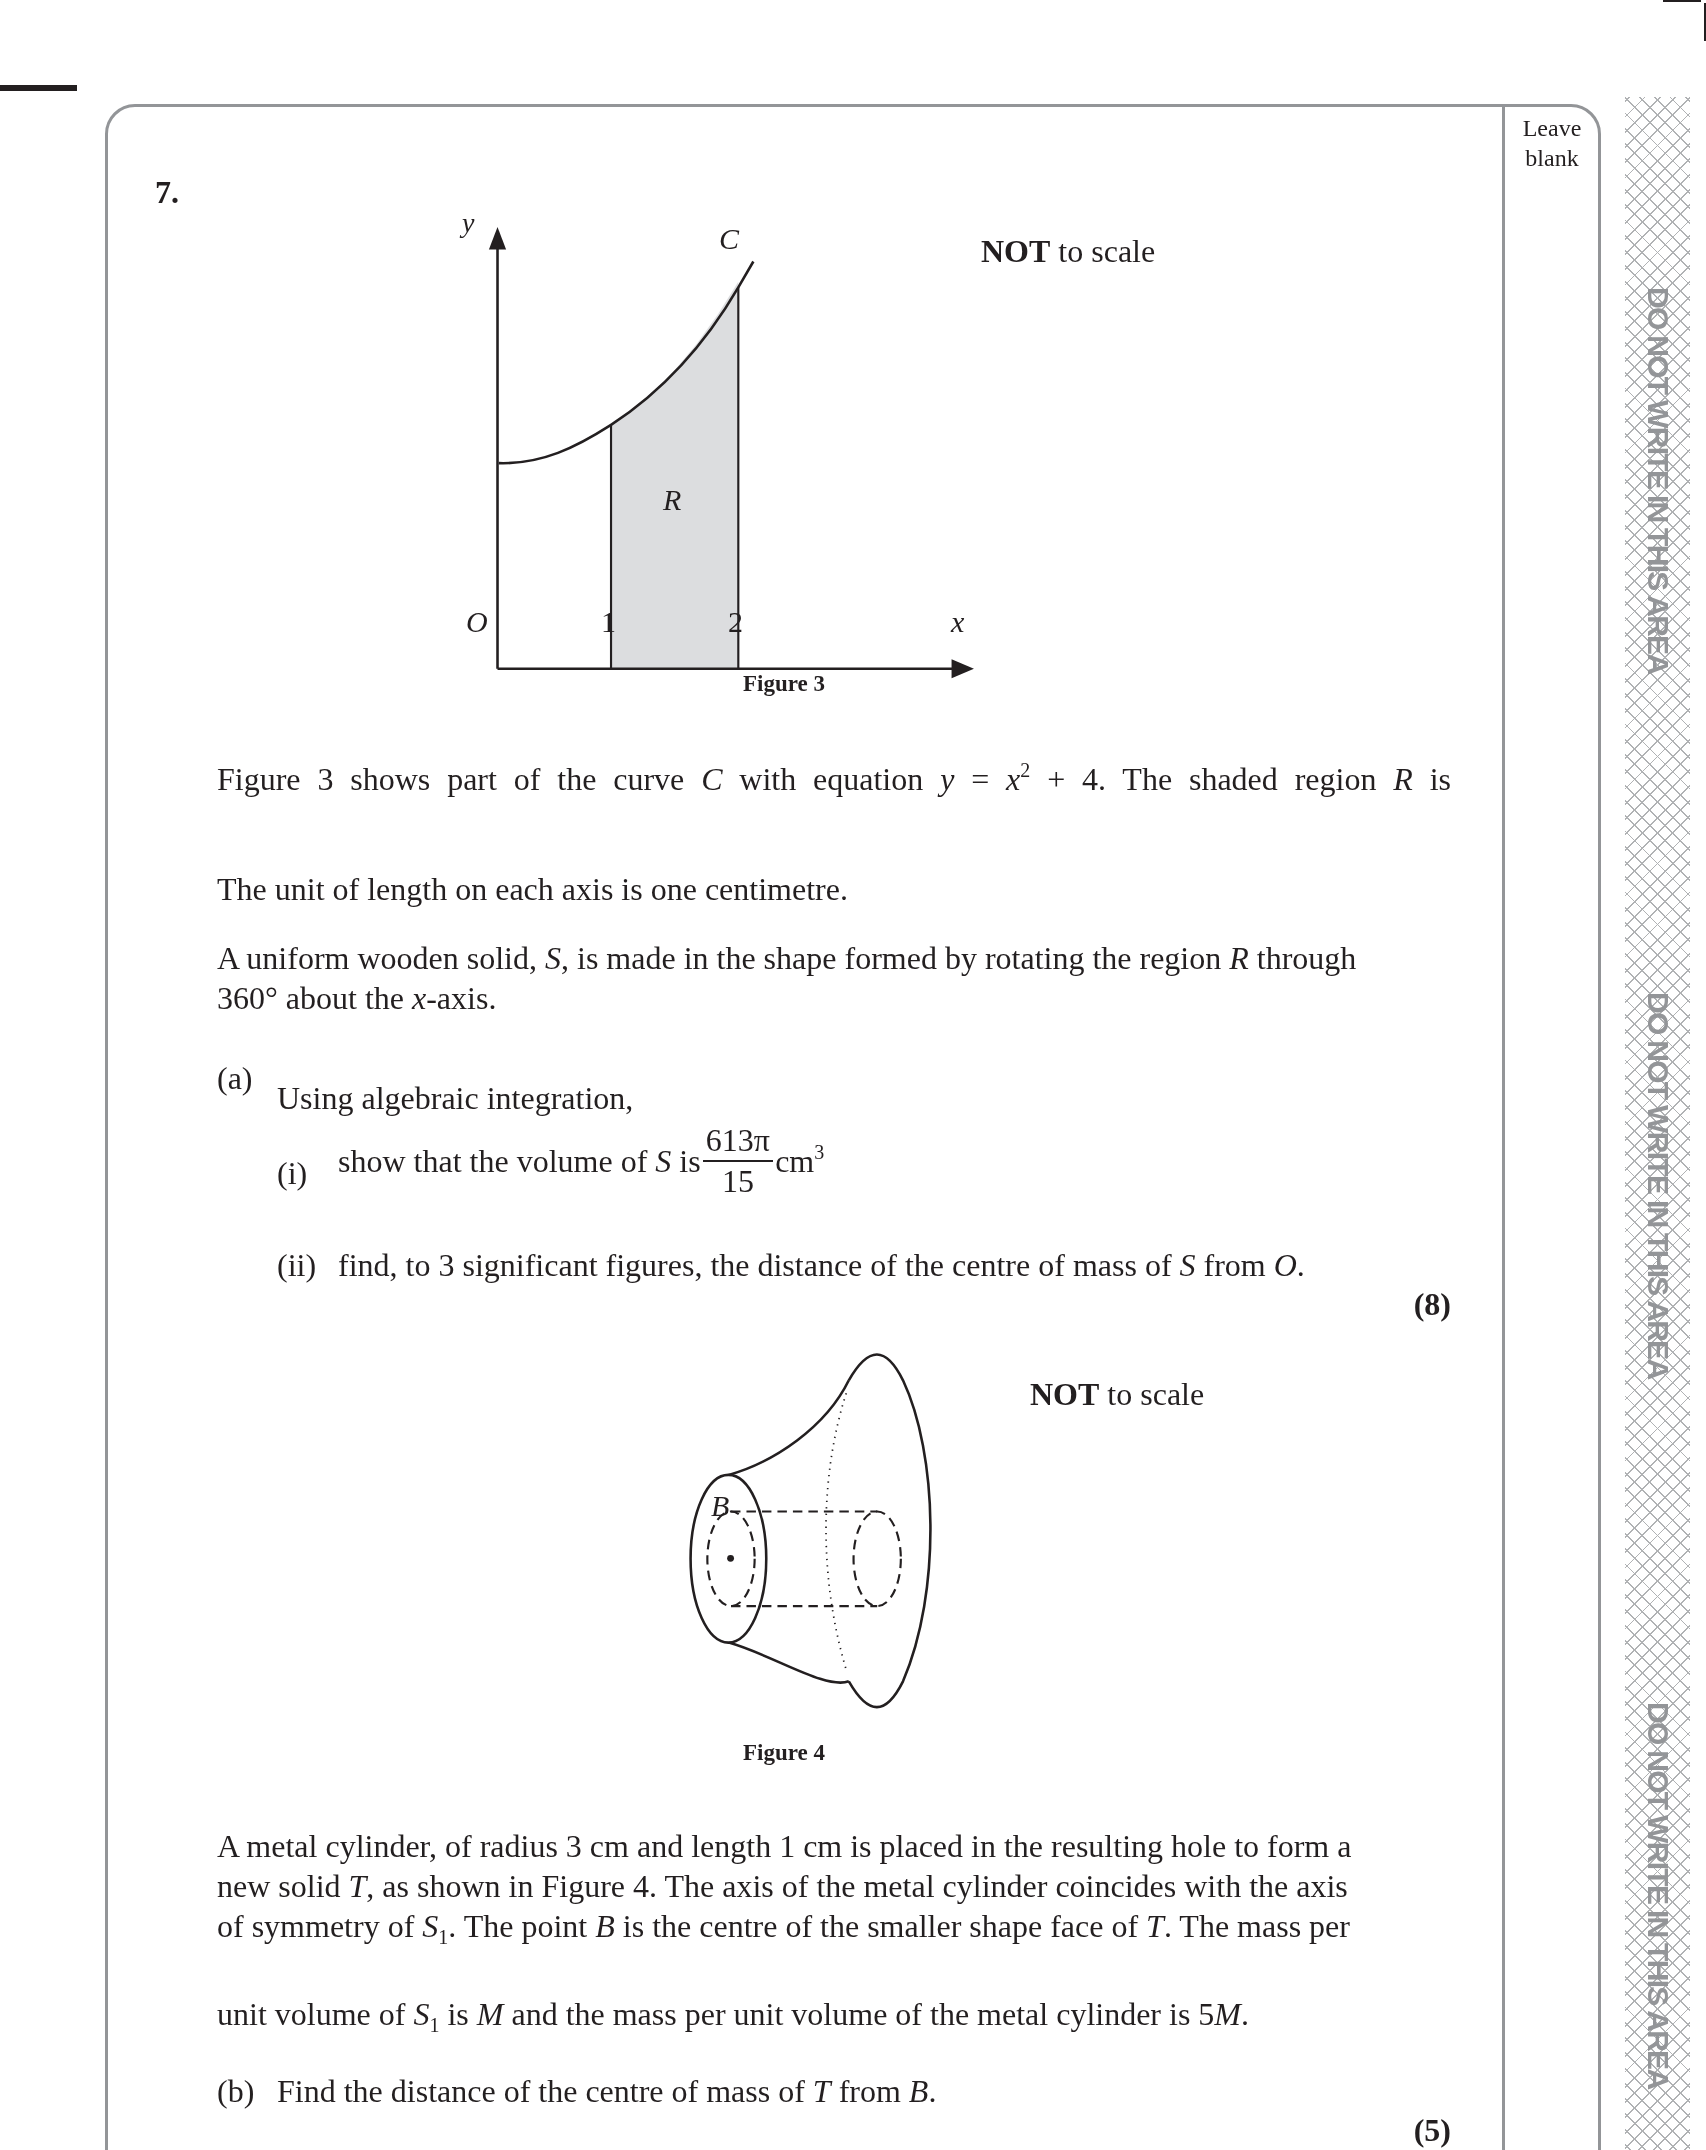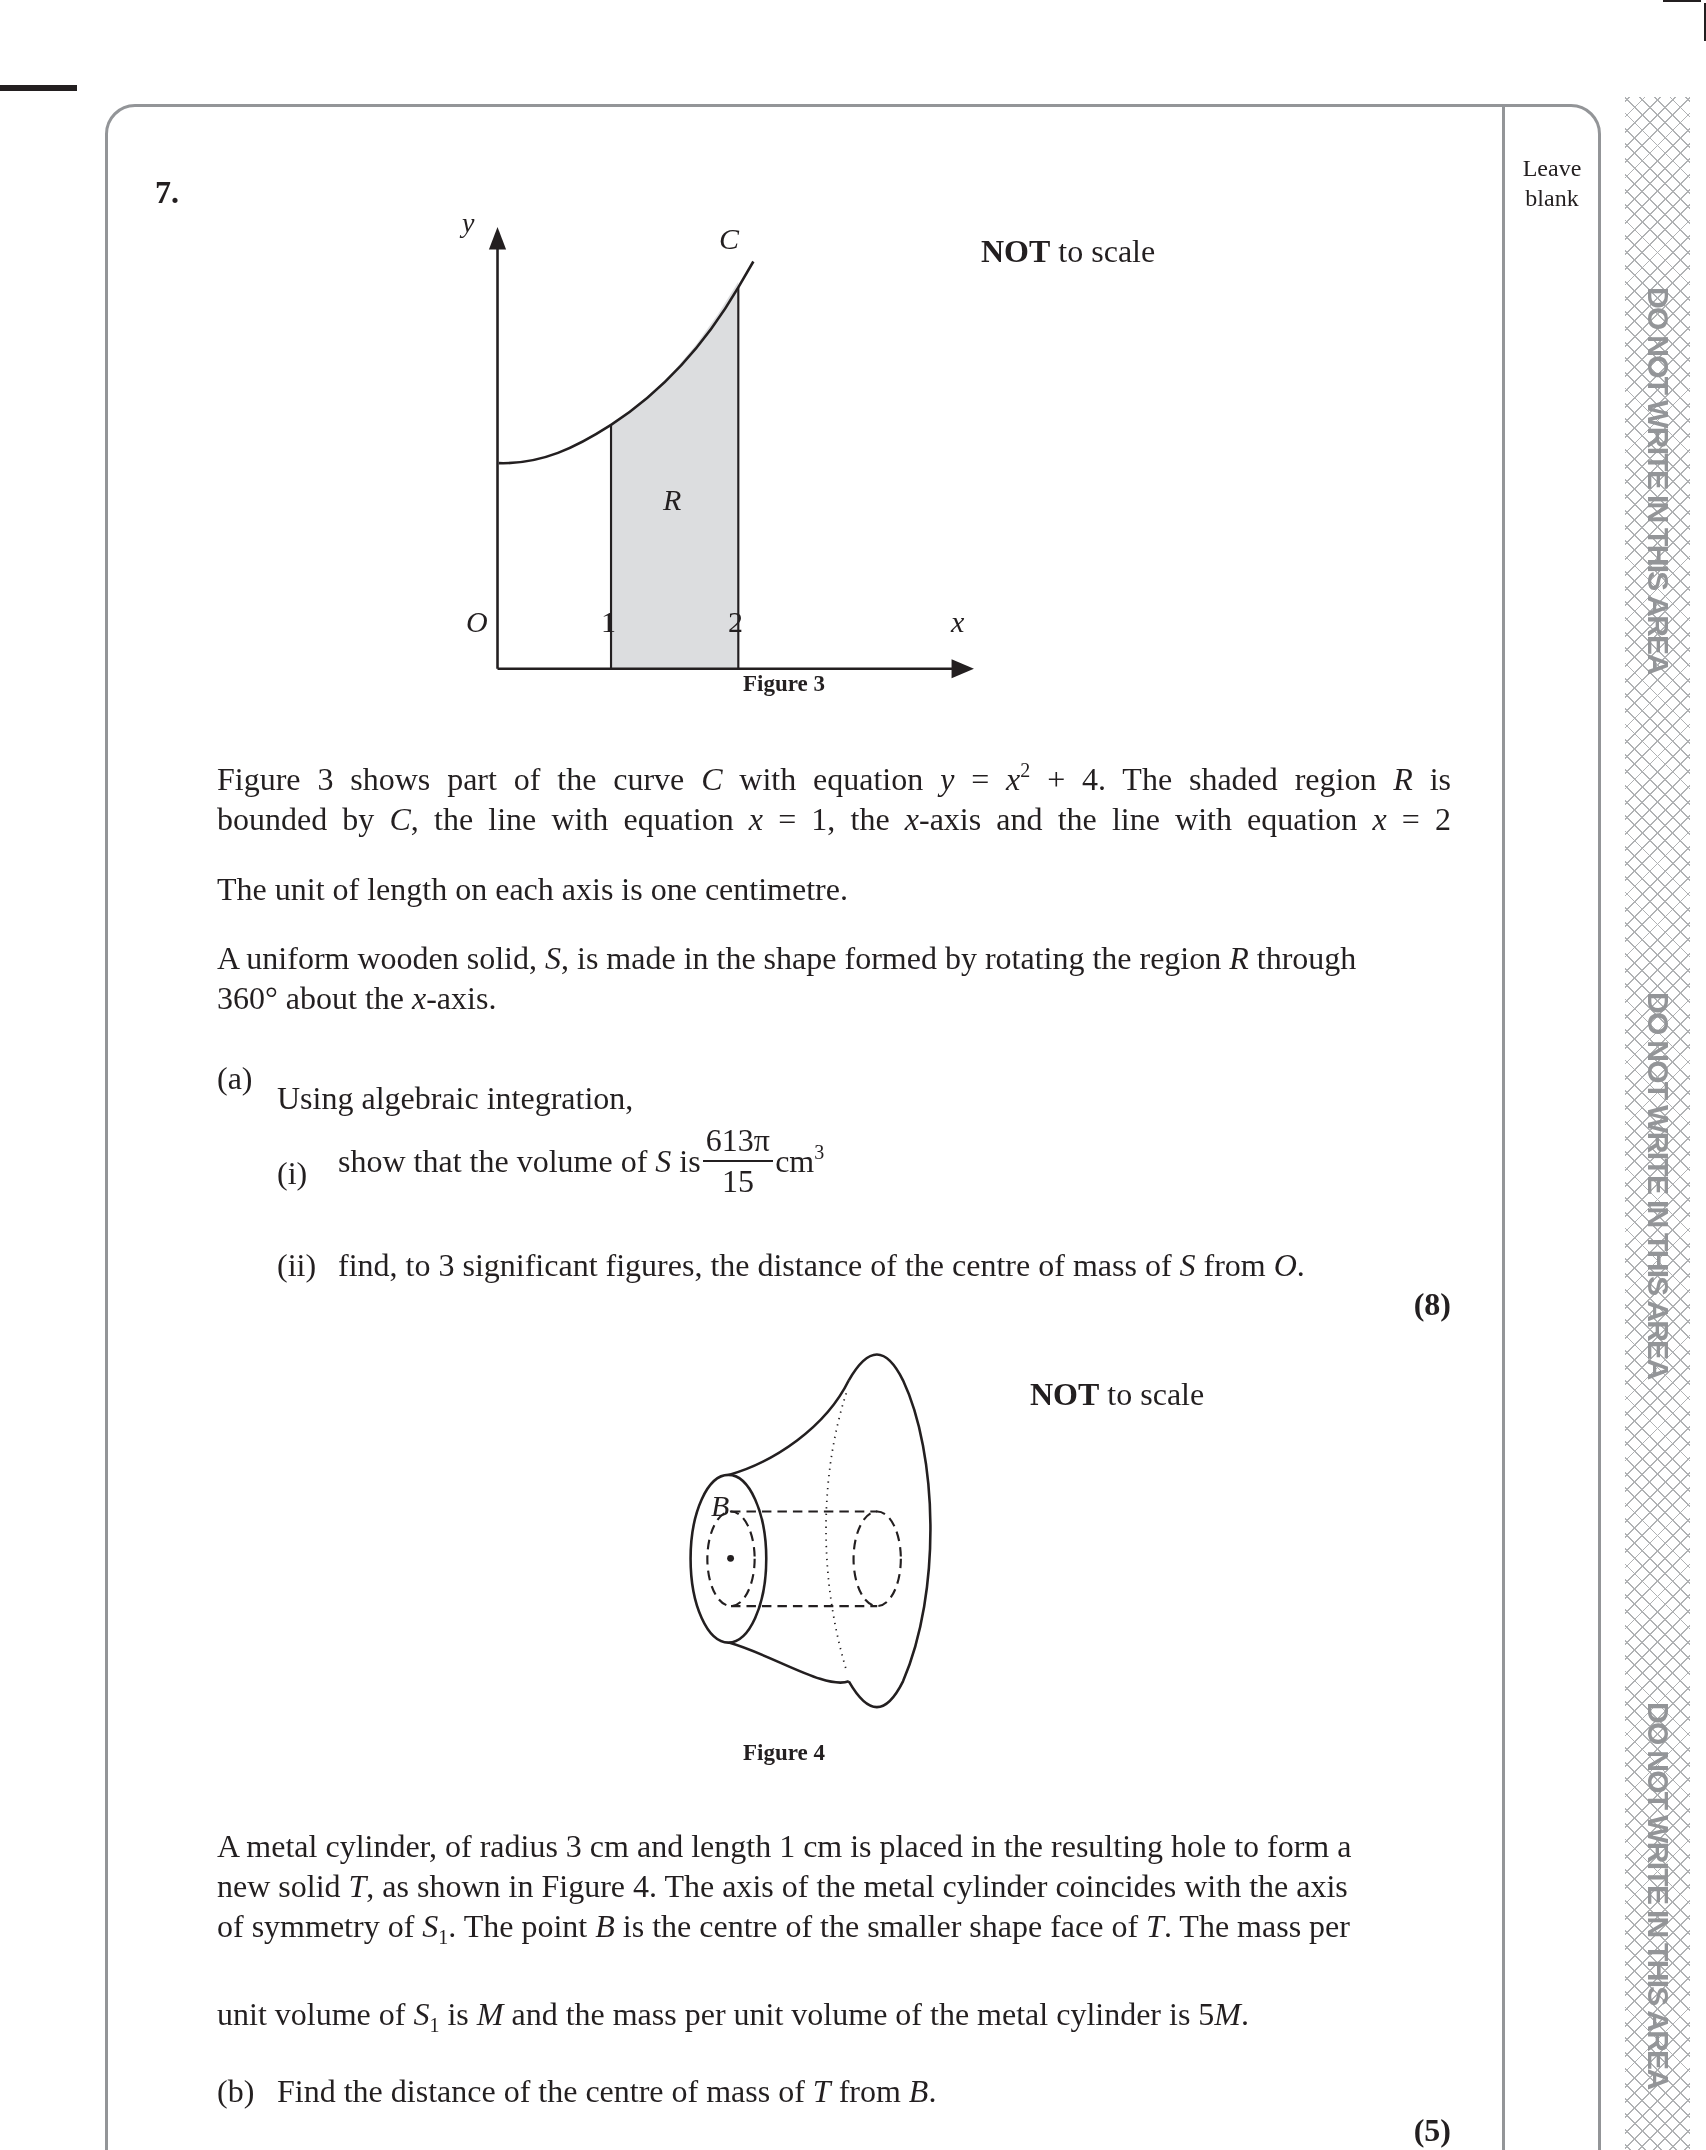--- a/index.html
+++ b/index.html
@@ -4,21 +4,21 @@
 <style>
   html, body { margin:0; padding:0; background:#ffffff; }
   body { width:1707px; height:2414px; position:relative; overflow:hidden;
          font-family:"Liberation Serif","DejaVu Serif",serif; color:#231f20; }
   .abs { position:absolute; }
   .crop { position:absolute; background:#231f20; }
   .frame { position:absolute; left:105px; top:104px; width:1496px; height:2173px;
            border:3px solid #939598; border-radius:30px; box-sizing:border-box; }
   .divider { position:absolute; left:1502px; top:104px; width:3px; height:2173px; background:#939598; }
   .leave { position:absolute; left:1505px; top:113px; width:94px; text-align:center;
-           font-size:24px; line-height:30px; color:#231f20;margin-top:40px; }
+           font-size:24px; line-height:30px; color:#231f20; }
   .strip { position:absolute; left:1625px; top:97px; width:65px; height:2184px;
            background-color:#fff;
            background-image:
              repeating-linear-gradient(45deg, transparent 0 9.5px, #b0b2b4 9.5px 10.8px),
              repeating-linear-gradient(-45deg, transparent 0 9.5px, #b0b2b4 9.5px 10.8px); }
   .strip-text { position:absolute; left:1631px; width:54px; writing-mode:vertical-rl;
                 font-family:"Liberation Sans","DejaVu Sans",sans-serif; font-weight:bold;
                 font-size:30px; color:#939598; letter-spacing:-1.7px; white-space:nowrap;
                 line-height:54px; text-align:center; }
   .qnum { position:absolute; left:155px; top:174px; font-size:32px; font-weight:bold; }
@@ -73,21 +73,20 @@
 <div class="txt" style="left:663px;top:480px;font-style:italic;font-size:30px;">R</div>
 <div class="txt" style="left:466px;top:602px;font-style:italic;font-size:30px;">O</div>
 <div class="txt" style="left:601px;top:602px;font-size:30px;">1</div>
 <div class="txt" style="left:728px;top:602px;font-size:30px;">2</div>
 <div class="txt" style="left:951px;top:602px;font-style:italic;font-size:30px;">x</div>
 <div class="txt" style="left:981px;top:231px;"><span class="bold">NOT</span><span> to scale</span></div>
 <div class="figcap" style="left:743px;top:671px;">Figure 3</div>
 
 <div class="para" style="top:759px;">
   <div><span>Figure 3 shows part of the curve </span><i>C</i><span> with equation  </span><i>y</i><span> = </span><i>x</i><sup>2</sup><span> + 4.  The shaded region </span><i>R</i><span> is</span></div>
-  <div><span>bounded by </span><i>C</i><span>, the line with equation  </span><i>x</i><span> = 1, the </span><i>x</i><span>-axis and the line with equation  </span><i>x</i><span> = 2</span></div>
 </div>
 <div class="txt" style="left:217px;top:869px;">The unit of length on each axis is one centimetre.</div>
 <div class="para last-left" style="top:938px;">
   <div><span>A uniform wooden solid, </span><i>S</i><span>, is made in the shape formed by rotating the region </span><i>R</i><span> through</span></div>
   <div style="text-align:left;"><span>360° about the </span><i>x</i><span>-axis.</span></div>
 </div>
 
 <div class="txt" style="left:217px;top:1058px;">(a)</div>
 <div class="txt" style="left:277px;top:1058px;margin-top:20px;">Using algebraic integration,</div>
 <div class="txt" style="left:277px;top:1153px;">(i)</div>

